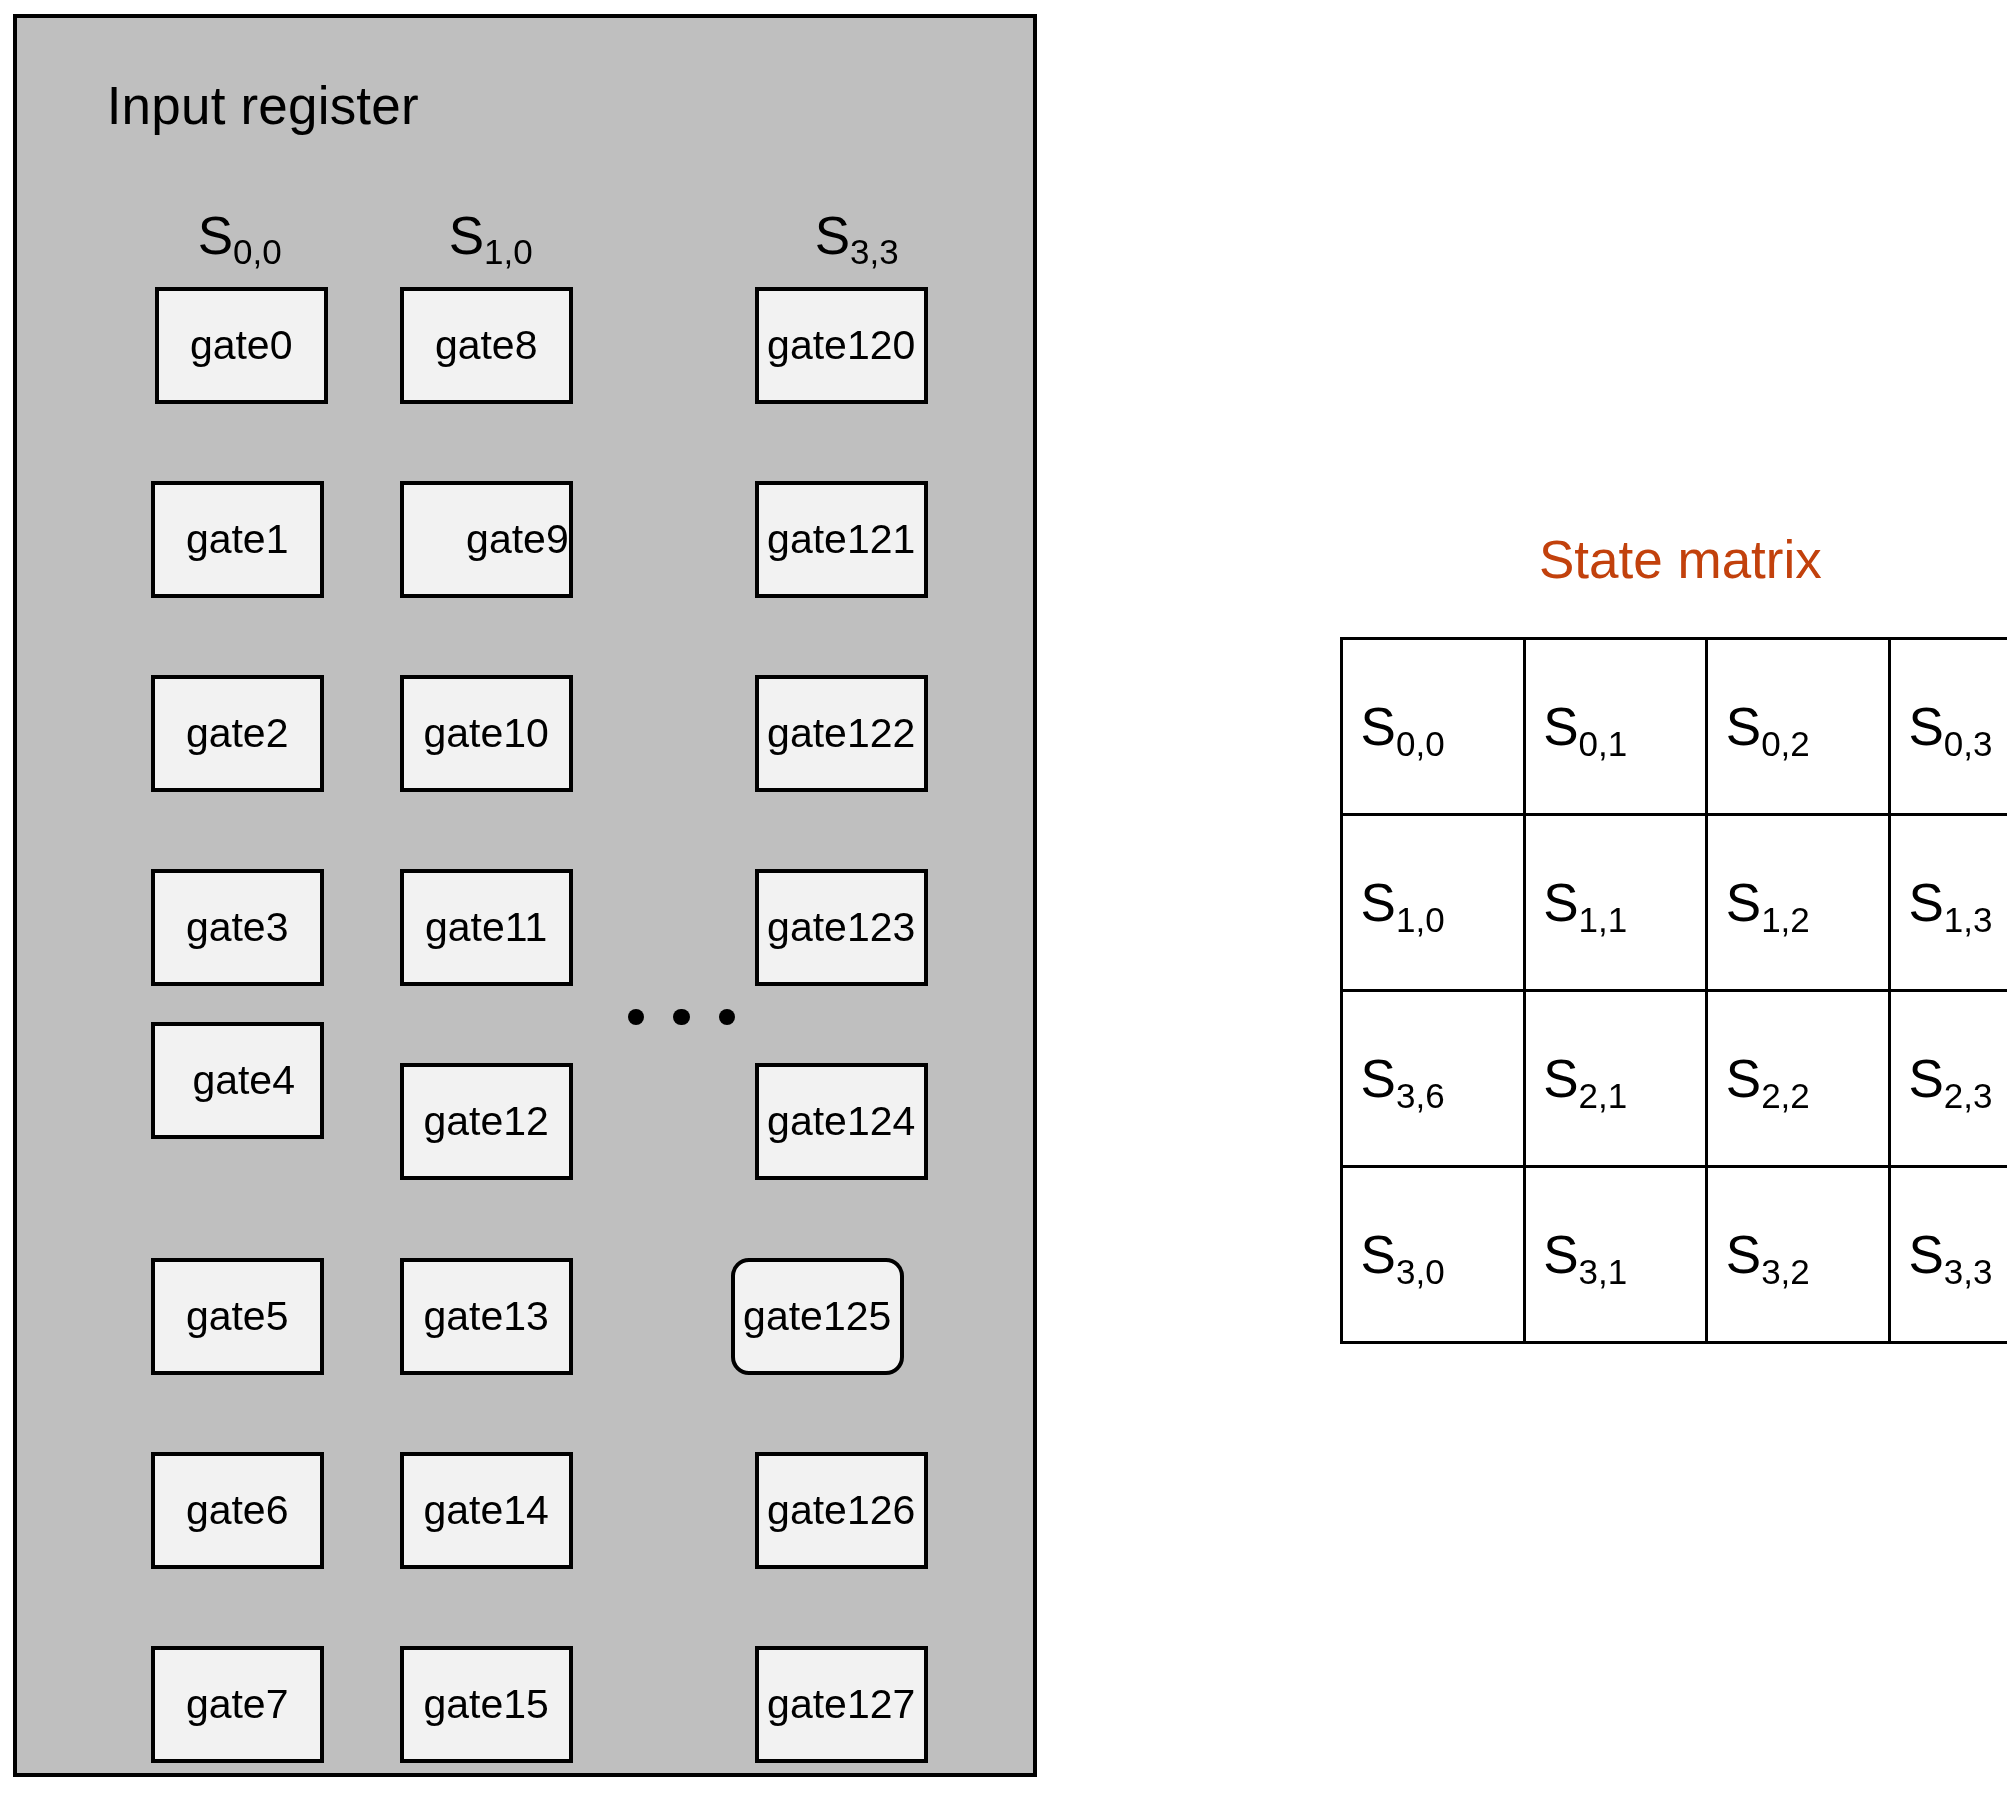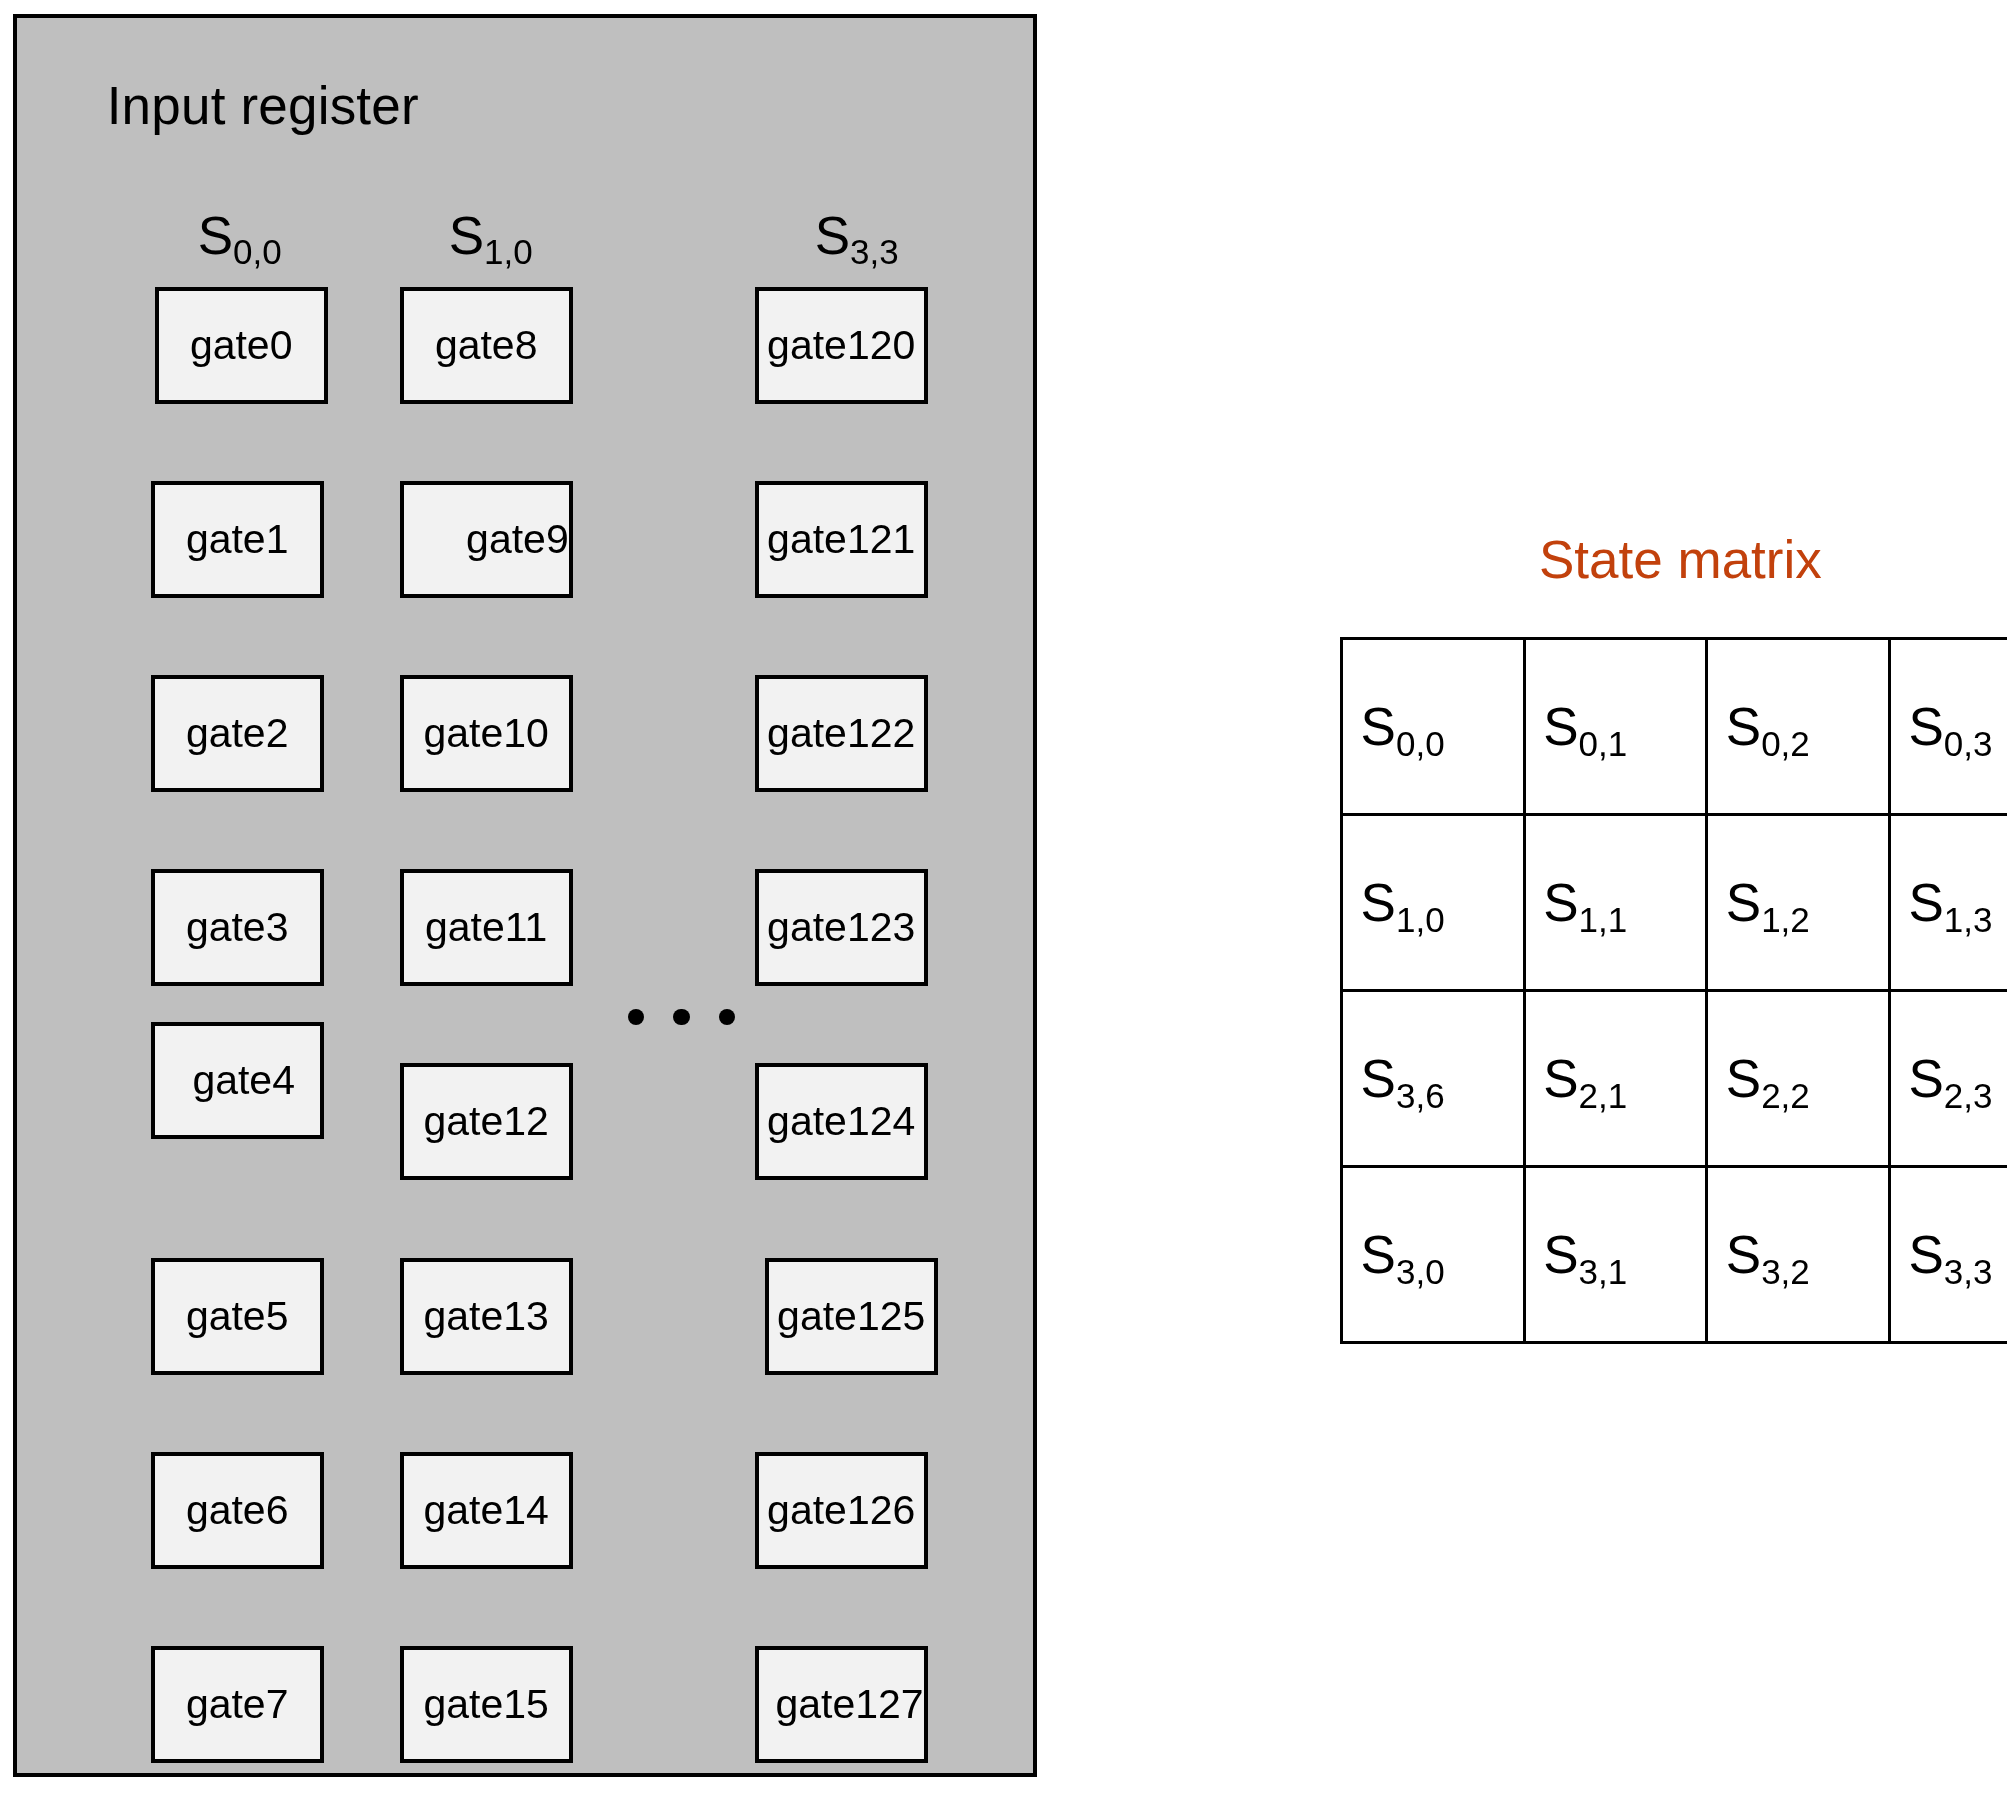--- a/index.html
+++ b/index.html
@@ -200,27 +200,27 @@
       </div>
       <div class="gate-box" style="left: 738px; top: 657px;">
         <span class="gate-label">gate122</span>
       </div>
       <div class="gate-box" style="left: 738px; top: 851px;">
         <span class="gate-label">gate123</span>
       </div>
       <div class="gate-box" style="left: 738px; top: 1045px;">
         <span class="gate-label">gate124</span>
       </div>
-      <div class="gate-box" style="left: 748px; top: 1240px;">
+      <div class="gate-box" style="left: 714px; top: 1240px; border-radius: 18px;">
         <span class="gate-label">gate125</span>
       </div>
       <div class="gate-box" style="left: 738px; top: 1434px;">
         <span class="gate-label">gate126</span>
       </div>
-      <div class="gate-box" style="left: 738px; top: 1628px; justify-content: flex-end;">
+      <div class="gate-box" style="left: 738px; top: 1628px;">
         <span class="gate-label">gate127</span>
       </div>
     </div>
 
   <div id="ellipsis-dots">
     <span class="dot"></span>
     <span class="dot"></span>
     <span class="dot"></span>
   </div>
 

